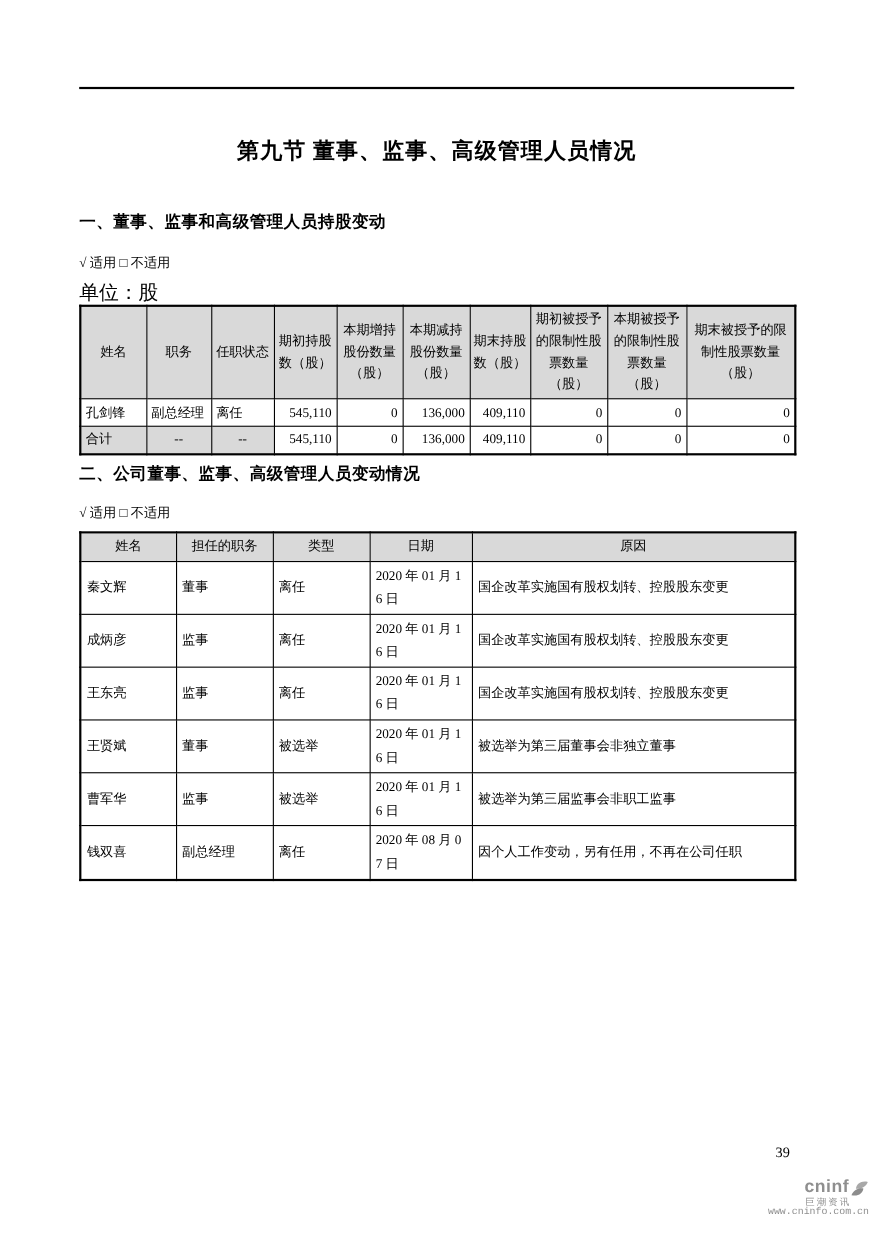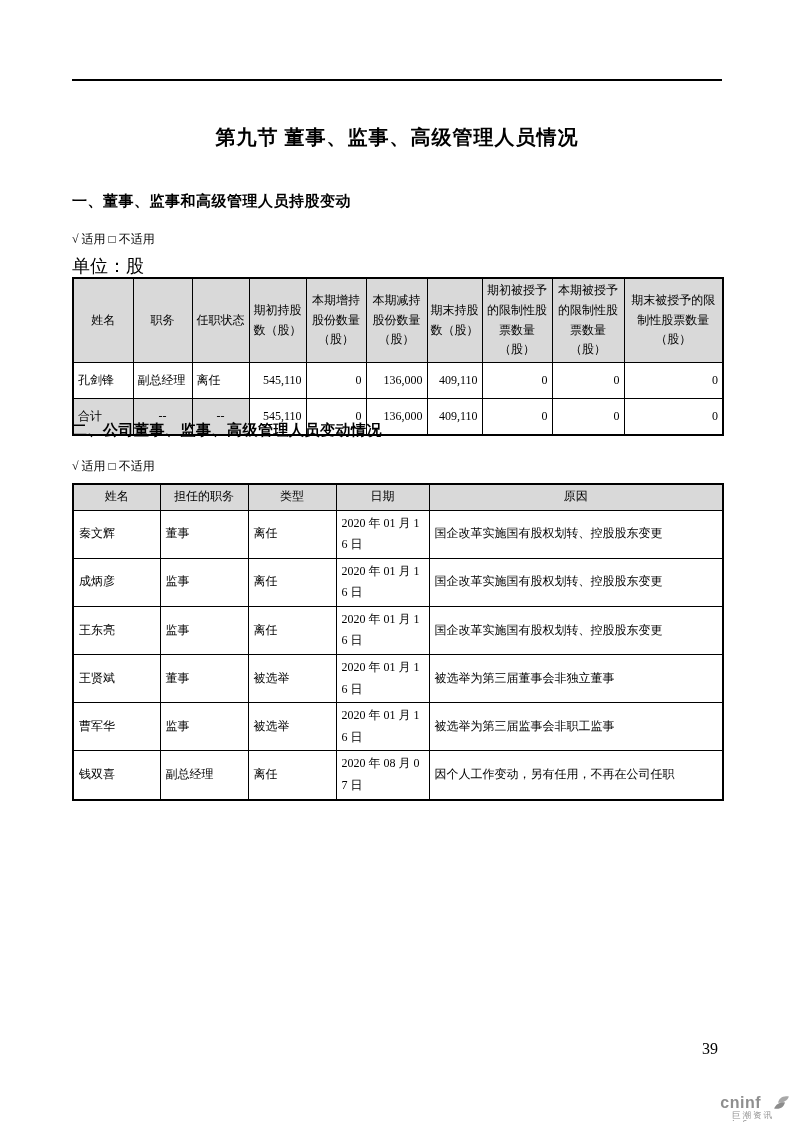--- a/index.html
+++ b/index.html
@@ -17,28 +17,28 @@
   .apply-1{top:231px;}
   .apply-2{top:458px;}
   .unit-label{position:absolute;top:254px;left:72px;width:650px;font-size:18px;}
   table{border-collapse:collapse;table-layout:fixed;position:absolute;left:72px;width:650px;font-size:12px;}
   .t1{top:277px;}
   .t2{top:483px;}
   th,td{border:1px solid #000;vertical-align:middle;padding:2px 4px;overflow:hidden;word-break:break-all;}
   table{border:2px solid #000;}
   th{background:#d9d9d9;font-weight:normal;text-align:center;line-height:1.65;padding:2px 3px;}
   .t1 thead tr{height:64px;}
-  .t1 tbody tr{height:36px;}
+  .t1 tbody tr{height:25px;}
   .t2 thead tr{height:26px;}
   .t2 tbody tr{height:43px;}
   .t2 td{line-height:1.8;padding:2px 5px;}
   td.shaded{background:#d9d9d9;}
-  .page-number{position:absolute;top:1040px;left:72px;width:646px;text-align:right;font-size:16px;}
+  .page-number{position:absolute;top:1040px;left:72px;width:646px;text-align:right;font-size:13px;}
   .footer-logo{position:absolute;top:1071px;right:3px;width:100px;text-align:right;color:#8f8f8f;line-height:1.1;}
-  .logo-row{display:flex;align-items:flex-start;justify-content:flex-end;gap:12px;margin-top:23px;}
+  .logo-row{display:flex;align-items:flex-end;justify-content:flex-end;gap:1px;}
   .logo-text{font-family:"Liberation Sans","DejaVu Sans",sans-serif;font-weight:bold;font-size:16px;letter-spacing:0.5px;color:#8f8f8f;}
   .logo-swirl{width:17px;height:17px;display:inline-block;}
   .logo-sub{font-size:8.5px;letter-spacing:2px;padding-right:16px;margin-top:-1px;}
   .logo-url{font-family:Liberation Mono, monospace;font-size:9px;margin-top:1px;color:#8f8f8f;}
 </style>
 </head>
 <body>
 
 <div class="page">
 

